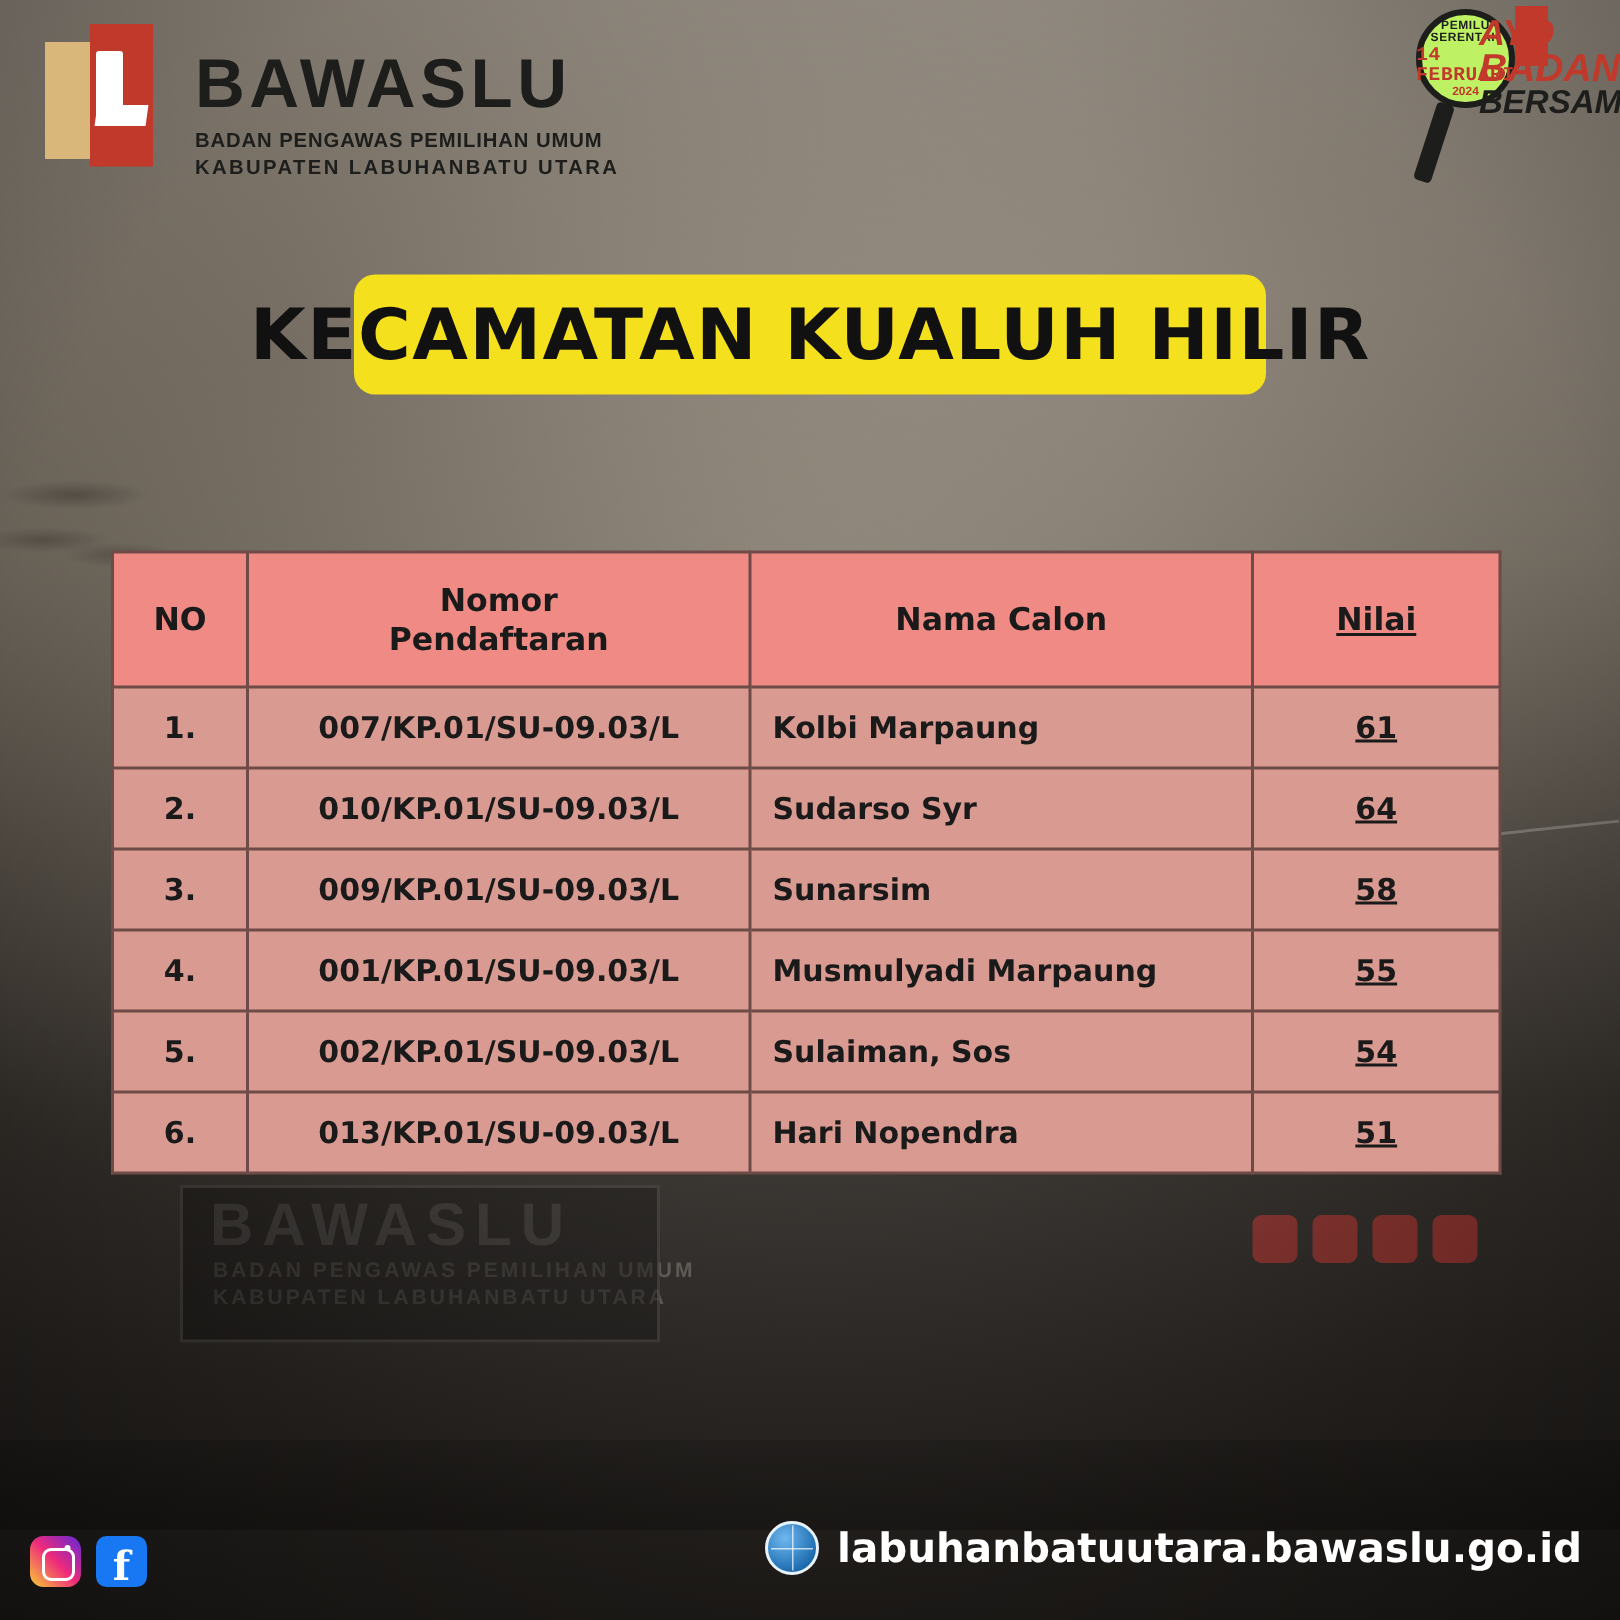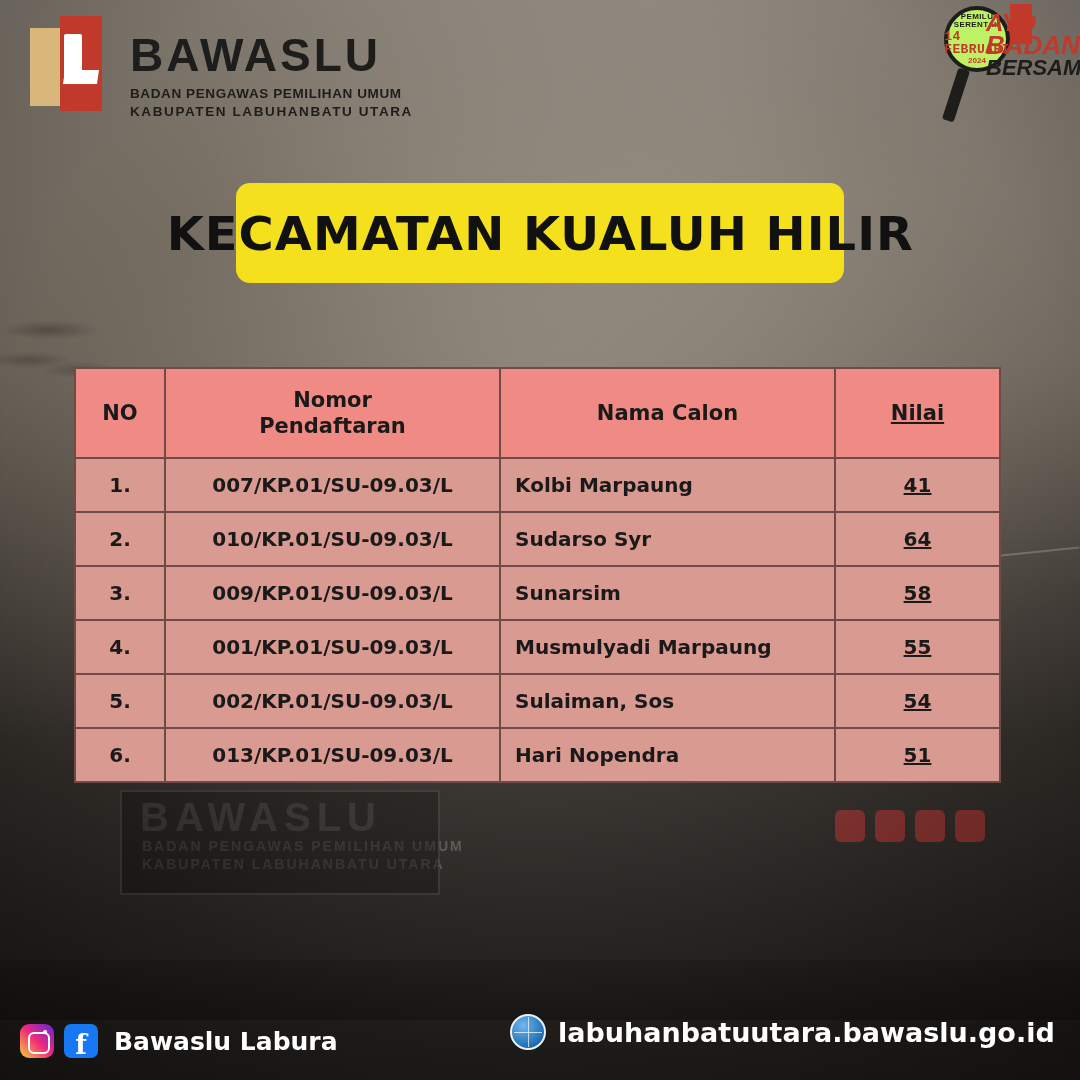--- a/index.html
+++ b/index.html
@@ -118,21 +118,21 @@
   }
   .bw1 { font-size: 24px; color: #c0392b; }
   .bw2 { font-size: 26px; color: #c0392b; }
   .bw3 { font-size: 22px; color: #1d1d1b; }
   .badge-redbar {
     position: absolute; right: 40px; top: 0; width: 22px; height: 40px; background: #c0392b;
   }
 
   
   .title-banner {
-    position: absolute; left: 236px; top: 183px; width: 608px; height: 100px;
+    position: absolute; left: 236px; top: 183px; width: 608px; height: 80px;
     background: #f5e01e; border-radius: 14px; z-index: 3;
     display: flex; align-items: center; justify-content: center;
   }
   .title-banner span {
     font-family: "DejaVu Sans", sans-serif;
     font-size: 47px; font-weight: bold; color: #111111; letter-spacing: 1px;
     transform: scaleX(1.02);
     white-space: nowrap;
   }
 
@@ -268,21 +268,21 @@
         </th>
         <th class="c-name" style="text-align:center;padding-left:0">Nama Calon</th>
         <th class="c-val">Nilai</th>
       </tr>
     </thead>
     <tbody>
       <tr>
         <td class="c-no">1.</td>
         <td class="c-reg">007/KP.01/SU-09.03/L</td>
         <td class="c-name">Kolbi Marpaung</td>
-        <td class="c-val">41</td>
+        <td class="c-val">61</td>
       </tr>
       <tr>
         <td class="c-no">2.</td>
         <td class="c-reg">010/KP.01/SU-09.03/L</td>
         <td class="c-name">Sudarso Syr</td>
         <td class="c-val">64</td>
       </tr>
       <tr>
         <td class="c-no">3.</td>
         <td class="c-reg">009/KP.01/SU-09.03/L</td>
@@ -308,19 +308,18 @@
         <td class="c-val">51</td>
       </tr>
     </tbody>
   </table>
 </div>
 
 <div class="footer">
   <div class="f-left">
     <div class="ig"></div>
     <div class="fb">f</div>
-    <div class="f-left-text">Bawaslu Labura</div>
   </div>
   <div class="f-right">
     <div class="globe"></div>
     <div class="f-right-text">labuhanbatuutara.bawaslu.go.id</div>
   </div>
 </div>
 
 </body></html>

